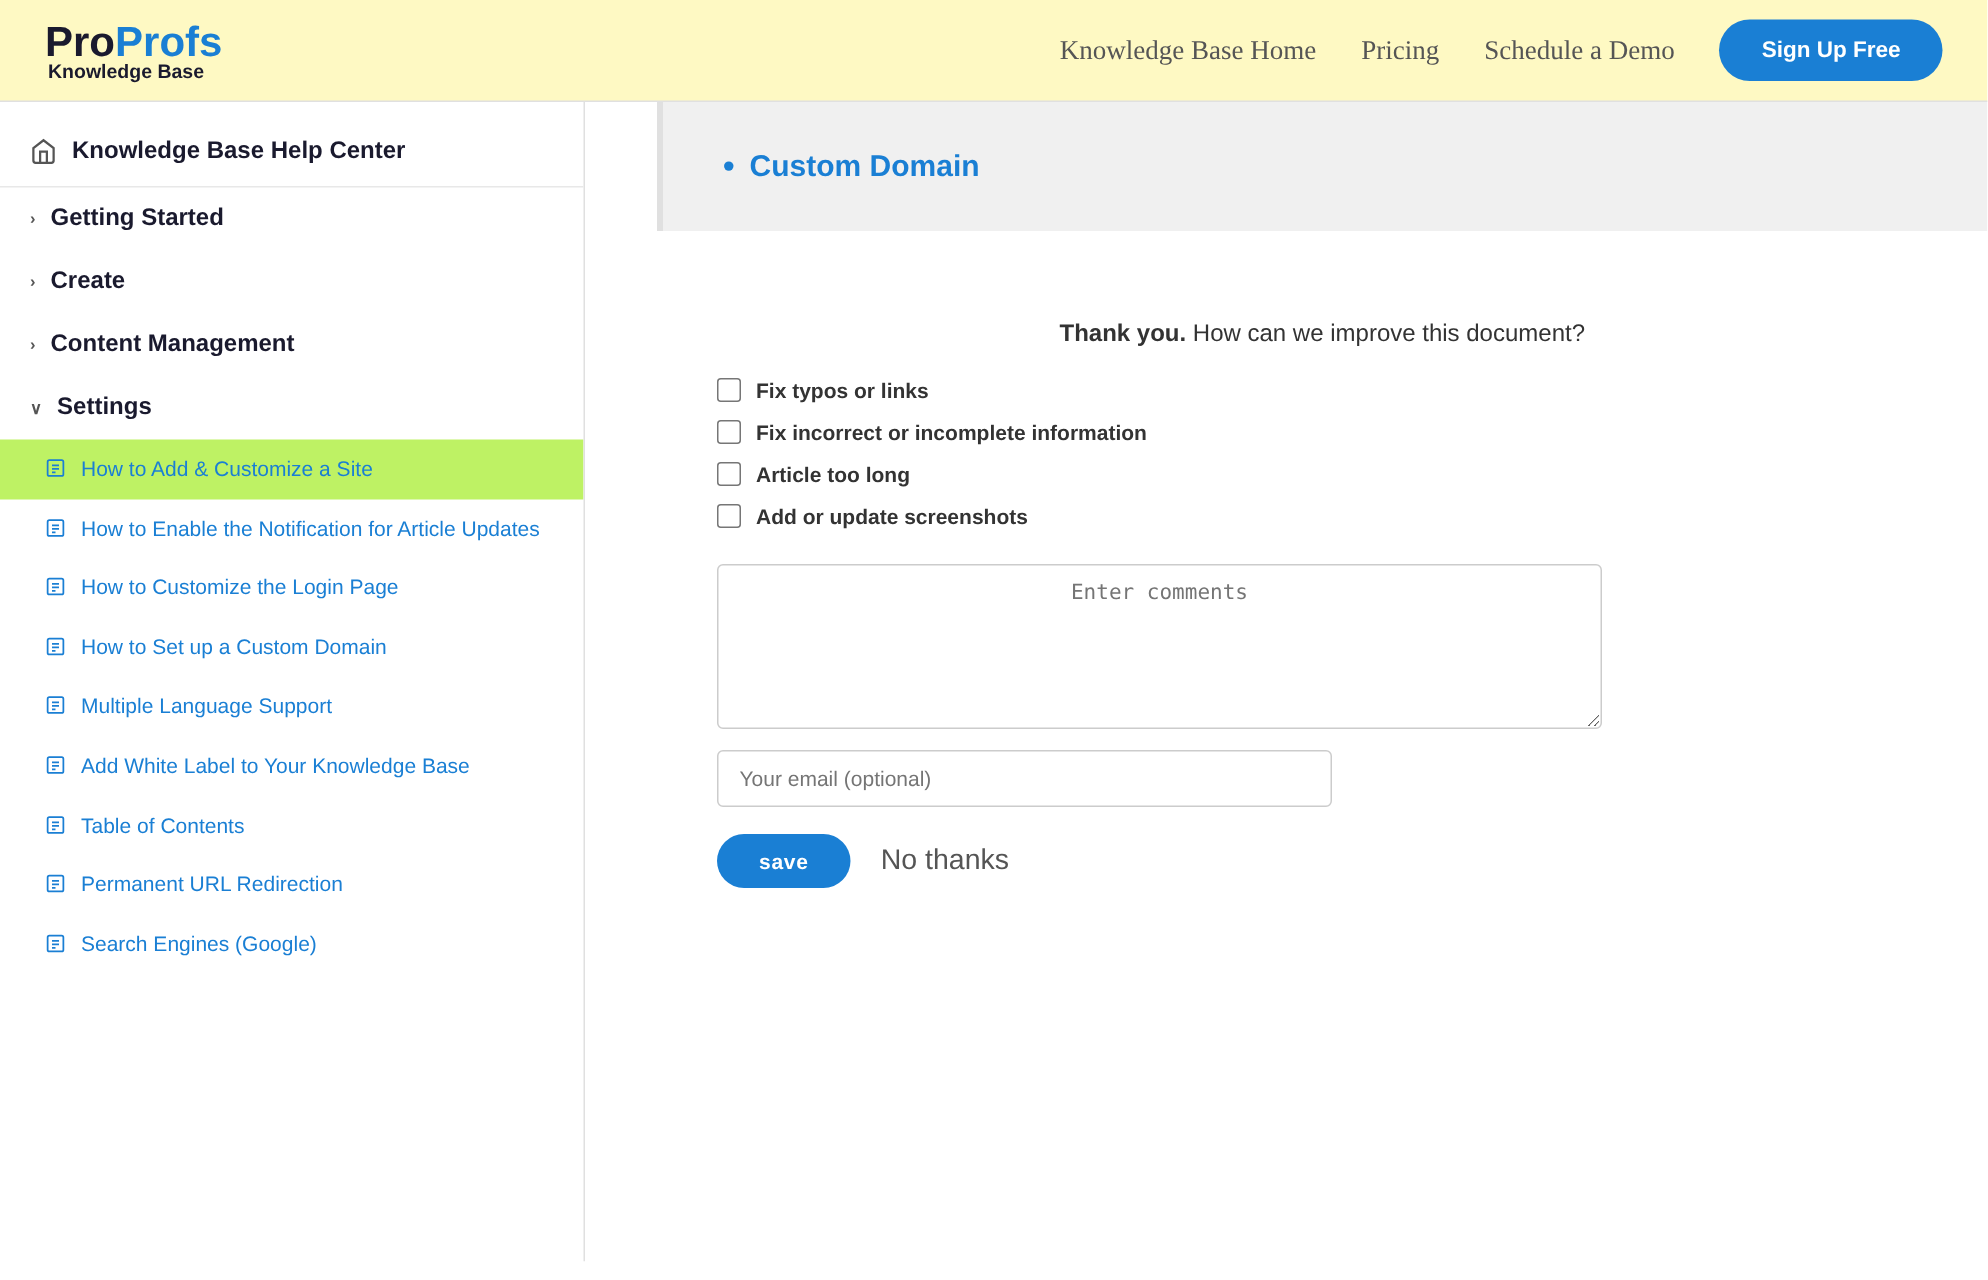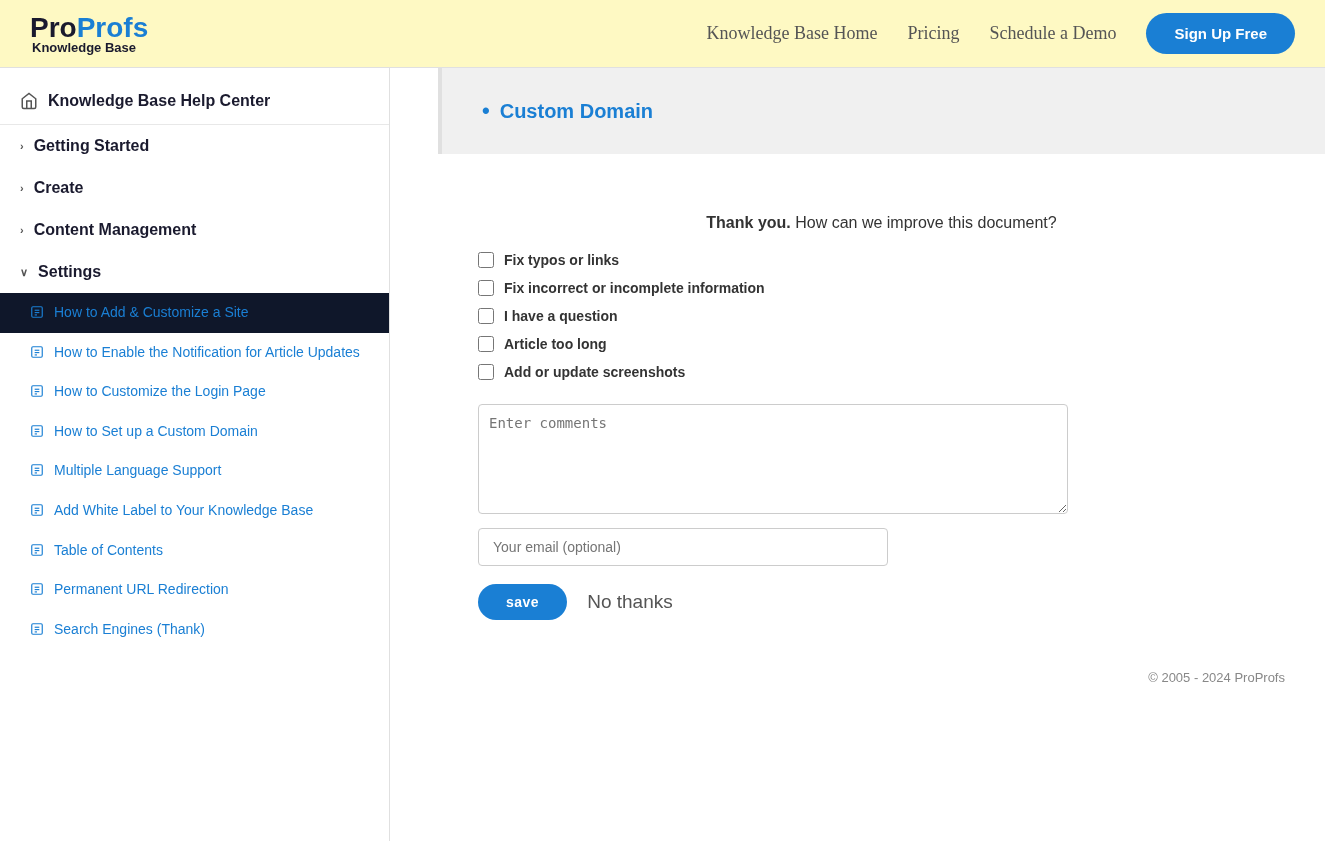--- a/index.html
+++ b/index.html
@@ -91,21 +91,21 @@
       display: flex;
       align-items: flex-start;
       gap: 10px;
       padding: 10px 20px 10px 30px;
       color: #1a7fd4;
       font-size: 14px;
       cursor: pointer;
       line-height: 1.4;
     }
     .sidebar-item.active {
-      background: #0f172a;
+      background: #bef264;
     }
     .sidebar-item svg { flex-shrink: 0; margin-top: 2px; }
     .sidebar-item span { color: #1a7fd4; }
 
     
     .main-content {
       flex: 1;
       padding: 0;
       overflow-y: auto;
     }
@@ -164,20 +164,21 @@
       width: 590px;
       height: 110px;
       border: 1px solid #ccc;
       border-radius: 4px;
       padding: 10px;
       font-size: 14px;
       color: #999;
       resize: vertical;
       display: block;
       margin-bottom: 14px;
+      text-align: center;
     }
     .email-input {
       width: 410px;
       border: 1px solid #ccc;
       border-radius: 4px;
       padding: 10px 14px;
       font-size: 14px;
       color: #999;
       display: block;
       margin-bottom: 18px;
@@ -331,21 +332,21 @@
         </svg>
       <span>Permanent URL Redirection</span>
     </div>
     <div class="sidebar-item">
       <svg width="14" height="14" viewBox="0 0 24 24" fill="none" stroke="#1a7fd4" stroke-width="2">
           <rect x="3" y="3" width="18" height="18" rx="2"></rect>
           <line x1="8" y1="9" x2="16" y2="9"></line>
           <line x1="8" y1="13" x2="16" y2="13"></line>
           <line x1="8" y1="17" x2="12" y2="17"></line>
         </svg>
-      <span>Search Engines (Thank)</span>
+      <span>Search Engines (Google)</span>
     </div>
   </aside>
 
   <main class="main-content">
 
     <div class="custom-domain-box">
       <div class="bullet">
         <span>Custom Domain</span>
       </div>
     </div>
@@ -360,39 +361,32 @@
         <label class="checkbox-item">
           <input type="checkbox" style="">
           <span>Fix typos or links</span>
         </label>
         <label class="checkbox-item">
           <input type="checkbox" style="">
           <span>Fix incorrect or incomplete information</span>
         </label>
         <label class="checkbox-item">
           <input type="checkbox" style="">
-          <span>I have a question</span>
-        </label>
-        <label class="checkbox-item">
-          <input type="checkbox" style="">
           <span>Article too long</span>
         </label>
         <label class="checkbox-item">
           <input type="checkbox" style="">
           <span>Add or update screenshots</span>
         </label>
       </div>
 
       <textarea class="comments-textarea" placeholder="Enter comments" style=""></textarea>
       <input type="email" class="email-input" placeholder="Your email (optional)" style="">
 
       <div class="form-actions">
         <button class="btn-save">save</button>
         <a href="#" class="no-thanks">No thanks</a>
       </div>
     </div>
 
-    <div class="footer">
-      <span>© 2005 - 2024 ProProfs</span>
-    </div>
 
   </main>
 </div>
 
 </body></html>

